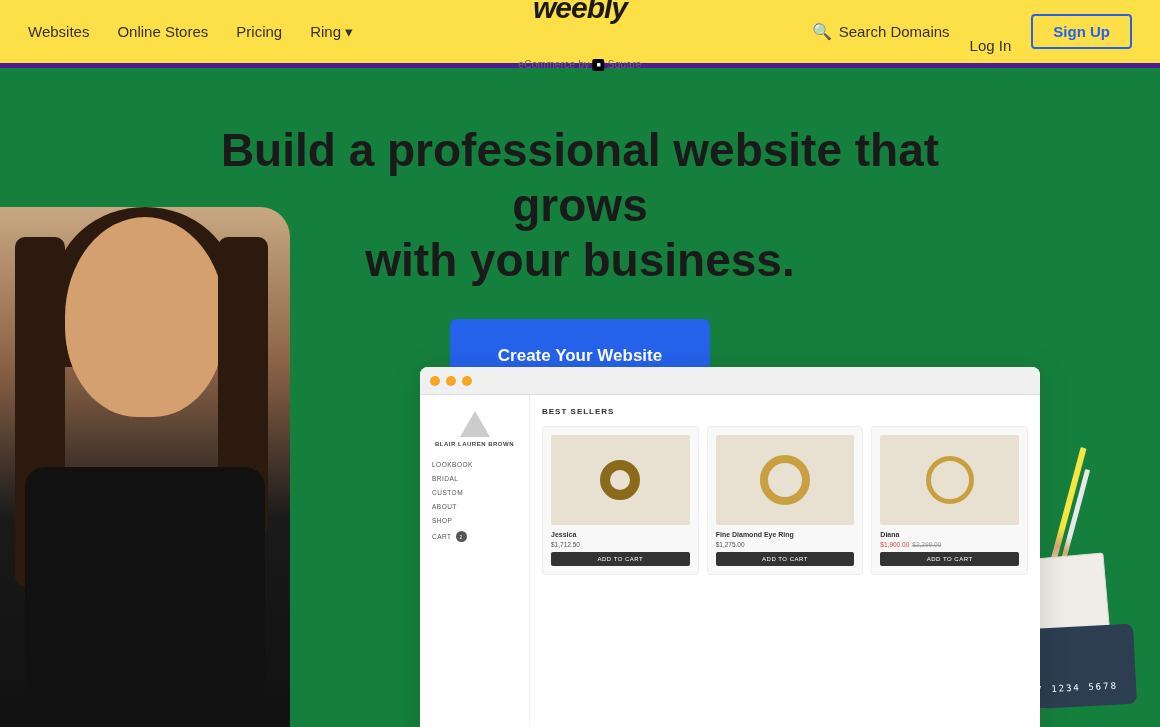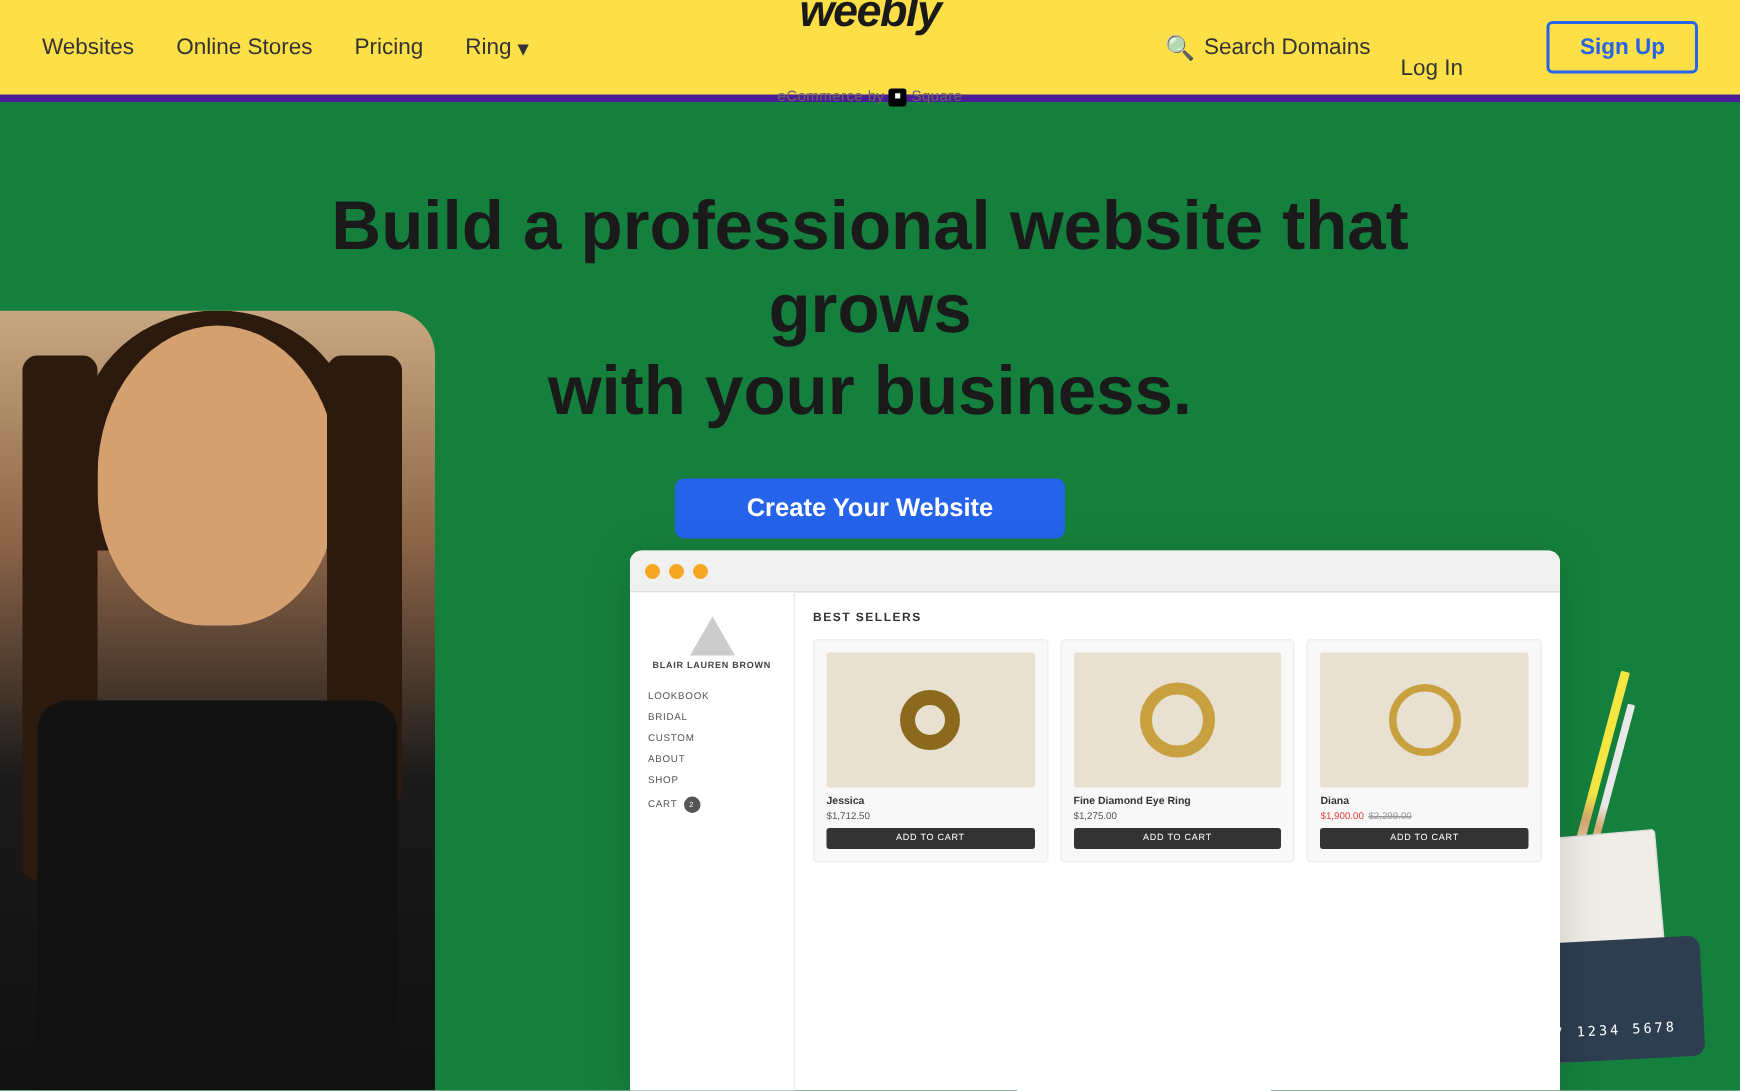--- a/index.html
+++ b/index.html
@@ -86,21 +86,20 @@
     }
     .signup-btn {
       border: 2px solid #2563eb;
       color: #2563eb;
       font-size: 15px;
       font-weight: 600;
       padding: 7px 20px;
       border-radius: 4px;
       text-decoration: none;
       cursor: pointer;
-      margin-left: 36px;
     }
 
     
     .hero {
       background: #15803d;
       display: flex;
       flex-direction: column;
       align-items: center;
       padding-top: 55px;
       position: relative;
@@ -114,21 +113,21 @@
       text-align: center;
       line-height: 1.2;
       max-width: 820px;
       z-index: 2;
     }
     .cta-btn {
       background: #2563eb;
       color: #fff;
       font-size: 17px;
       font-weight: 600;
-      padding: 10px 48px;
+      padding: 27px 48px;
       border-radius: 6px;
       border: none;
       cursor: pointer;
       margin-top: 30px;
       z-index: 2;
     }
 
     
     .person-container {
       position: absolute;

